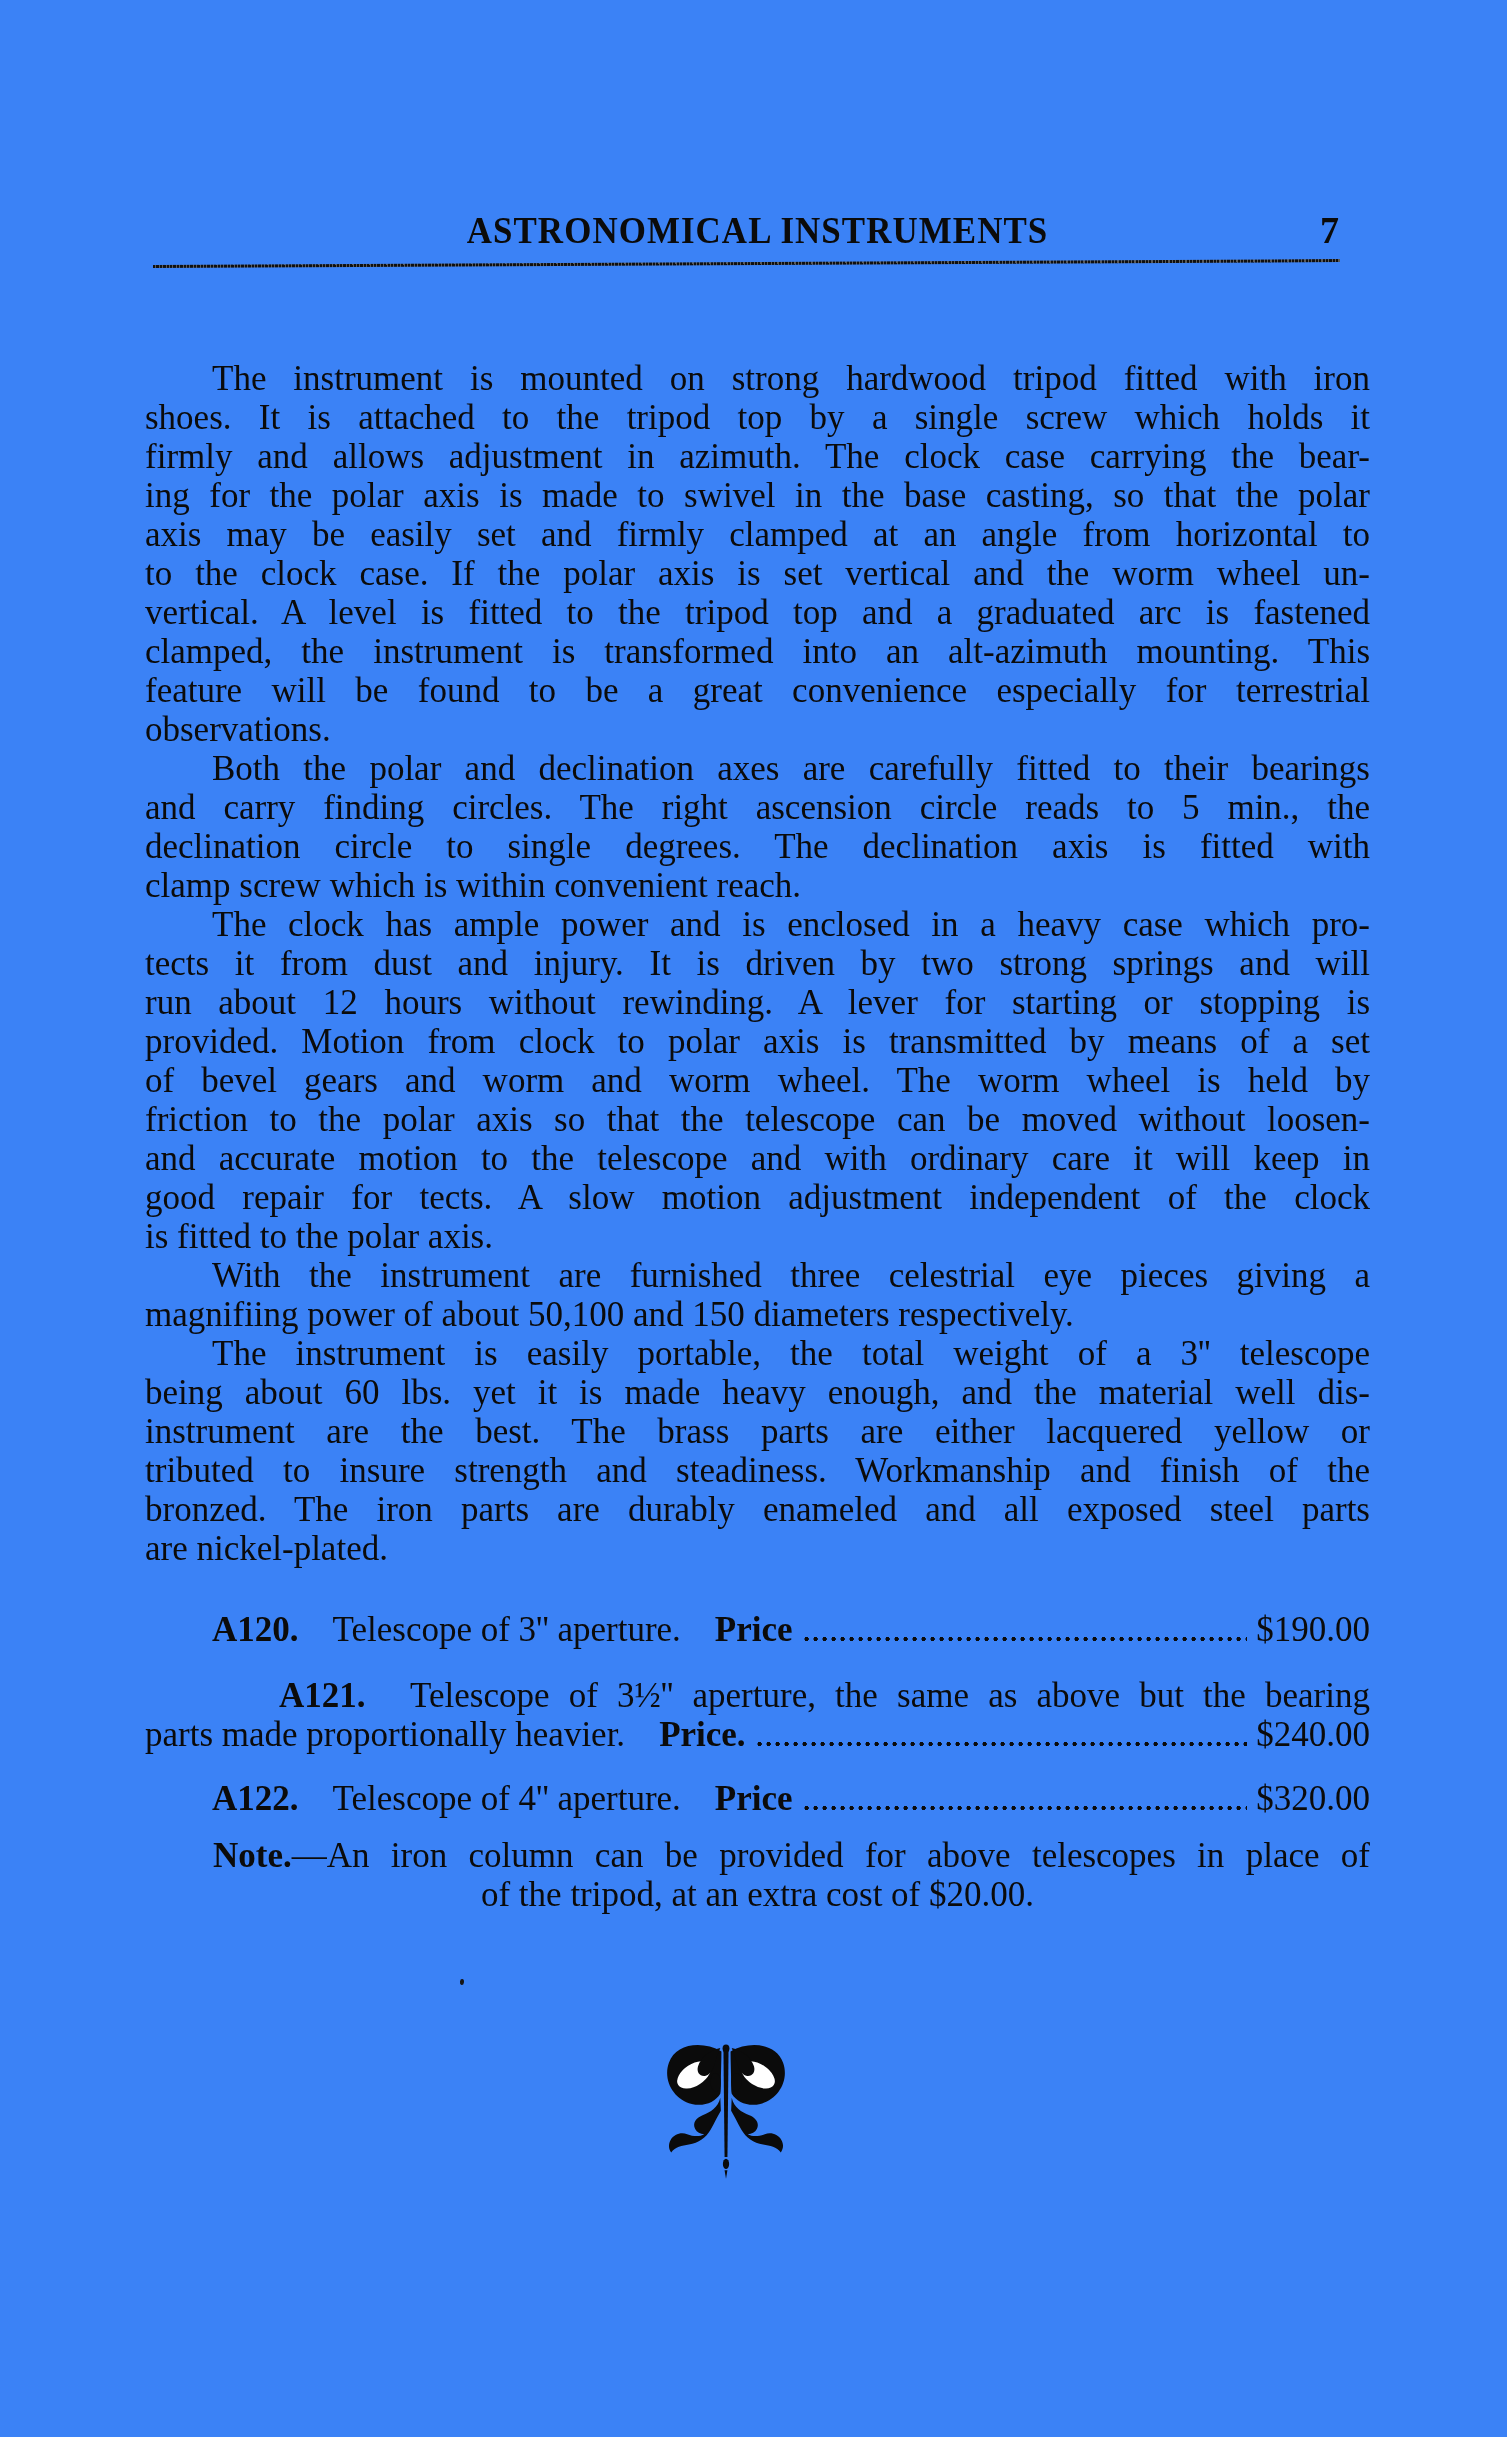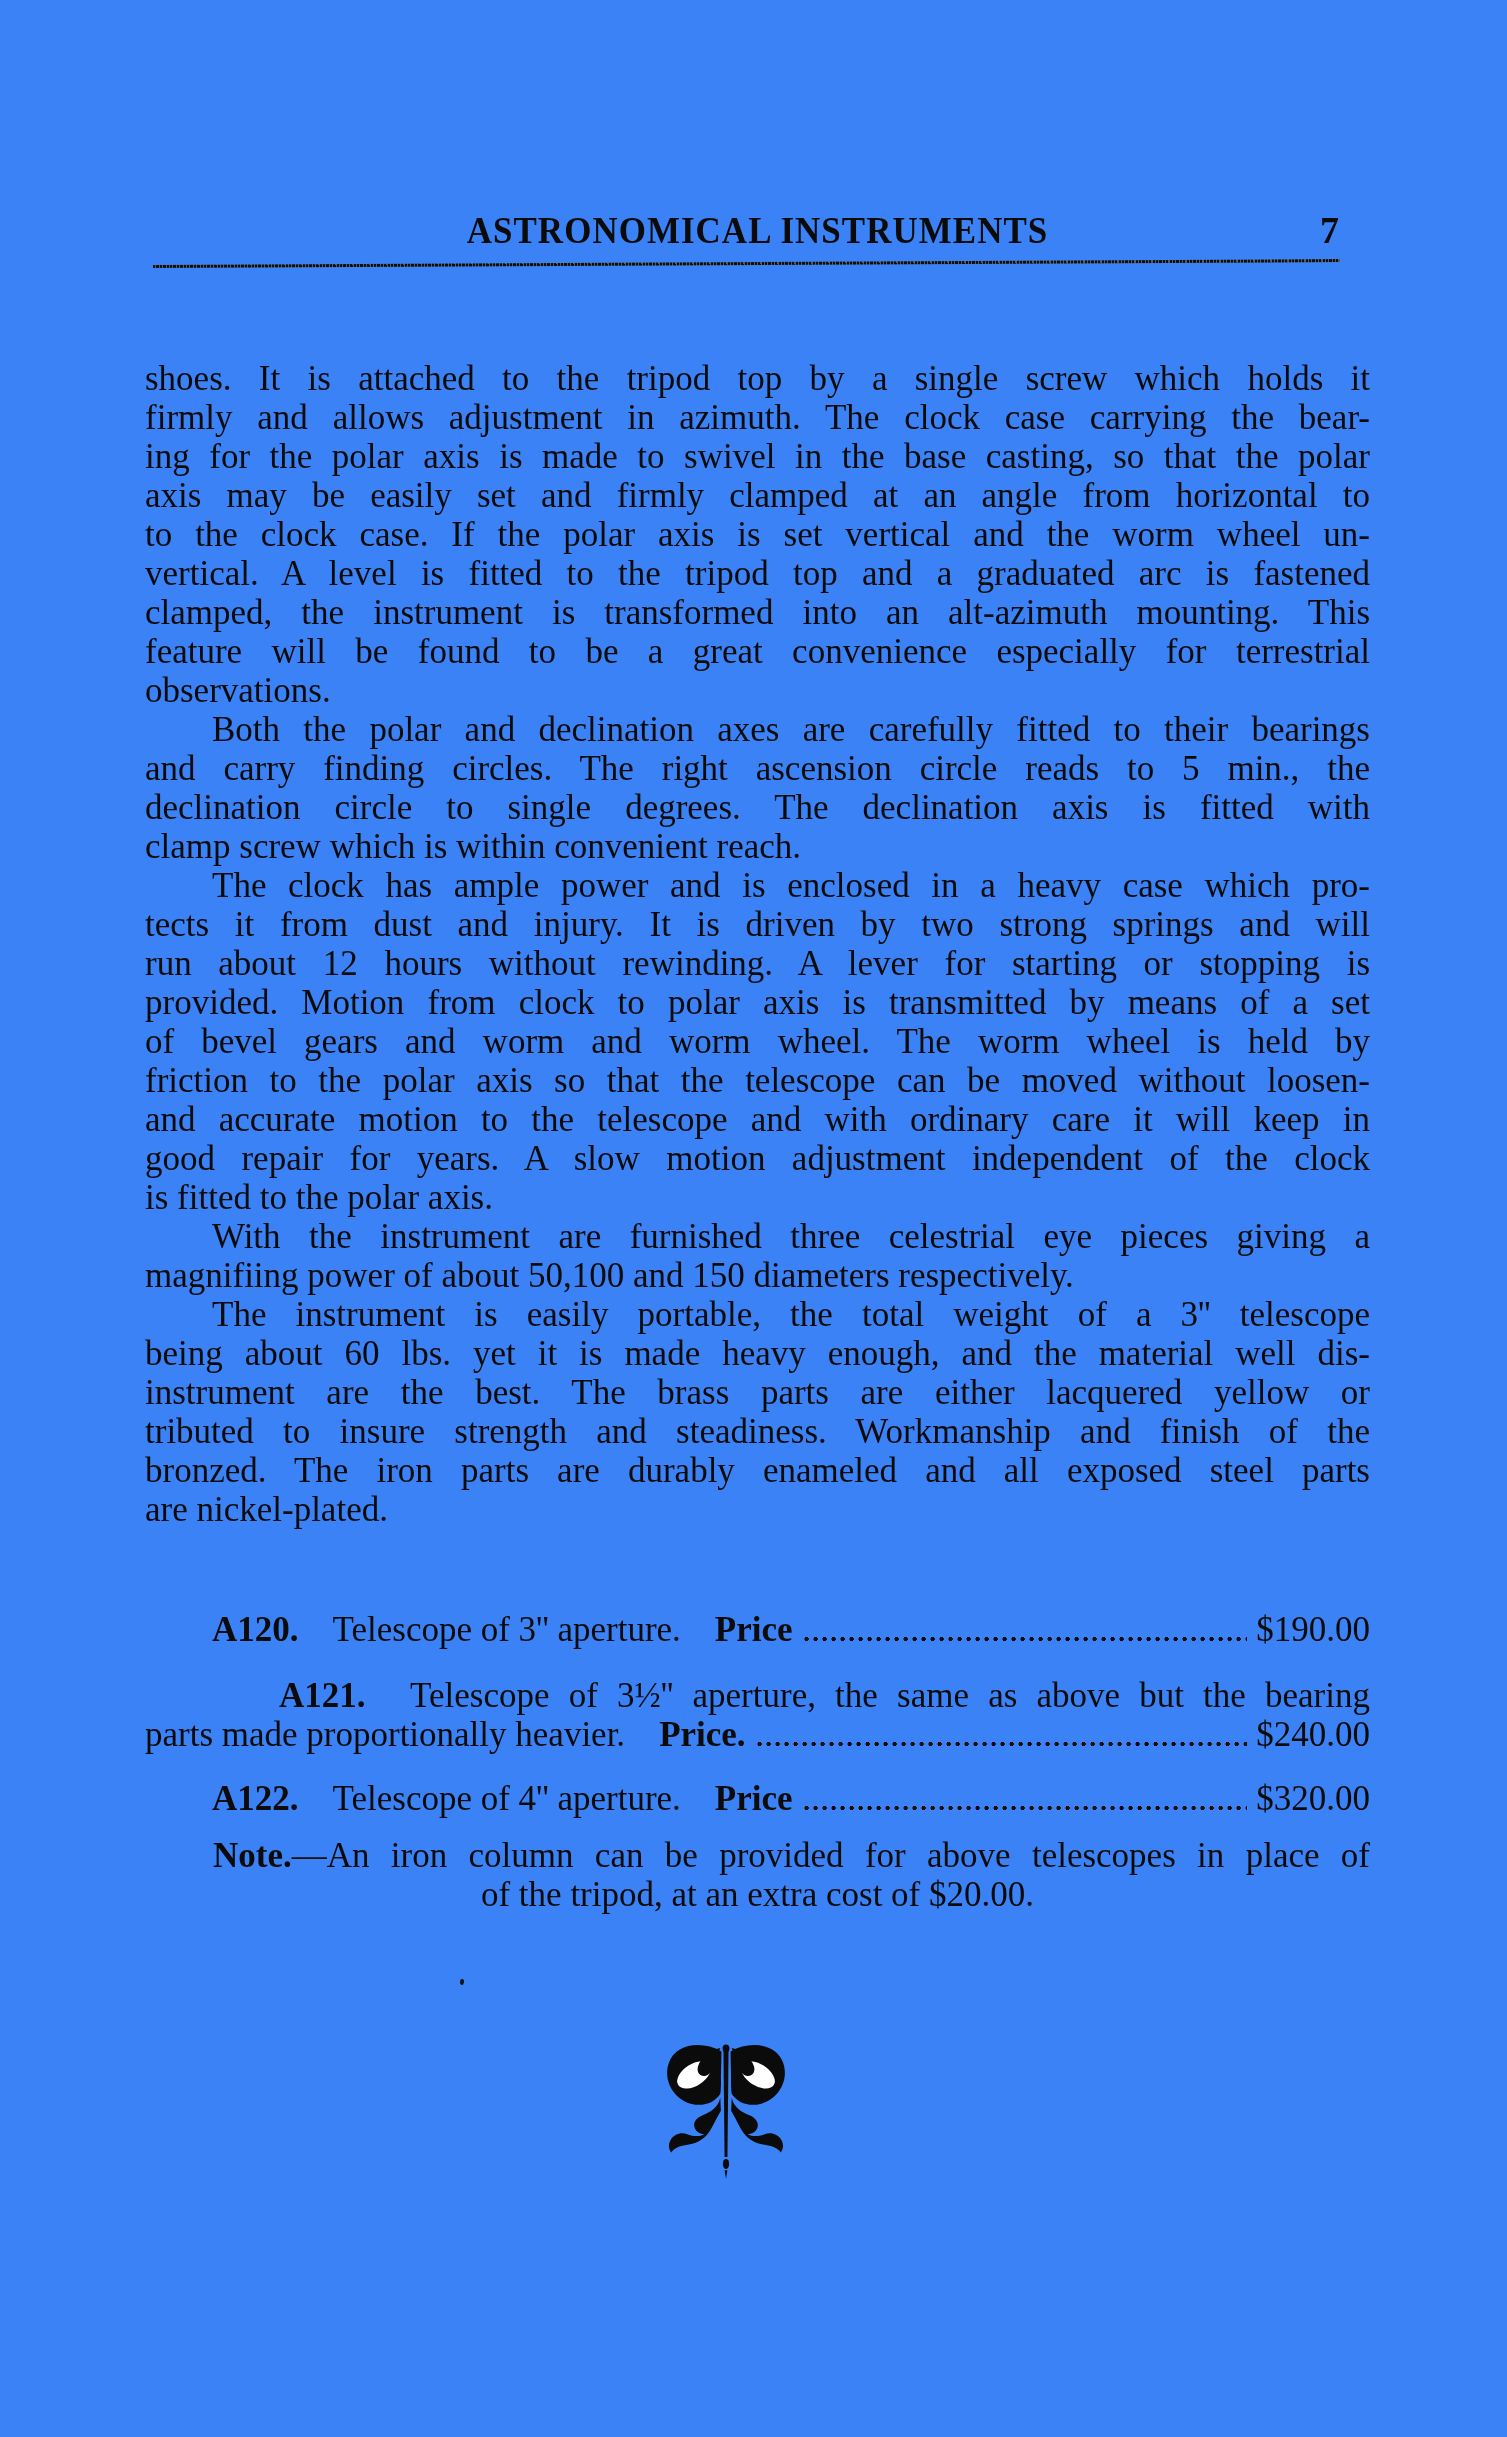--- a/index.html
+++ b/index.html
@@ -76,20 +76,21 @@
 <body>
 
 <div class="sheet">
 
   <div class="page-header-title">ASTRONOMICAL INSTRUMENTS</div>
   <div class="page-number">7</div>
   <div class="rule"></div>
 
   <div class="body-text">
     <div class="para">
+        <div class="tline stretch indent">The instrument is mounted on strong hardwood tripod fitted with iron</div>
         <div class="tline stretch">shoes. It is attached to the tripod top by a single screw which holds it</div>
         <div class="tline stretch">firmly and allows adjustment in azimuth. The clock case carrying the bear-</div>
         <div class="tline stretch">ing for the polar axis is made to swivel in the base casting, so that the polar</div>
         <div class="tline stretch">axis may be easily set and firmly clamped at an angle from horizontal to</div>
         <div class="tline stretch">to the clock case. If the polar axis is set vertical and the worm wheel un-</div>
         <div class="tline stretch">vertical. A level is fitted to the tripod top and a graduated arc is fastened</div>
         <div class="tline stretch">clamped, the instrument is transformed into an alt-azimuth mounting. This</div>
         <div class="tline stretch">feature will be found to be a great convenience especially for terrestrial</div>
         <div class="tline">observations.</div>
       </div>
@@ -100,21 +101,21 @@
         <div class="tline">clamp screw which is within convenient reach.</div>
       </div>
     <div class="para">
         <div class="tline stretch indent">The clock has ample power and is enclosed in a heavy case which pro-</div>
         <div class="tline stretch">tects it from dust and injury. It is driven by two strong springs and will</div>
         <div class="tline stretch">run about 12 hours without rewinding. A lever for starting or stopping is</div>
         <div class="tline stretch">provided. Motion from clock to polar axis is transmitted by means of a set</div>
         <div class="tline stretch">of bevel gears and worm and worm wheel. The worm wheel is held by</div>
         <div class="tline stretch">friction to the polar axis so that the telescope can be moved without loosen-</div>
         <div class="tline stretch">and accurate motion to the telescope and with ordinary care it will keep in</div>
-        <div class="tline stretch">good repair for years. A slow motion adjustment independent of the clock</div>
+        <div class="tline stretch">good repair for tects. A slow motion adjustment independent of the clock</div>
         <div class="tline">is fitted to the polar axis.</div>
       </div>
     <div class="para">
         <div class="tline stretch indent">With the instrument are furnished three celestrial eye pieces giving a</div>
         <div class="tline">magnifiing power of about 50,100 and 150 diameters respectively.</div>
       </div>
     <div class="para">
         <div class="tline stretch indent">The instrument is easily portable, the total weight of a 3'' telescope</div>
         <div class="tline stretch">being about 60 lbs. yet it is made heavy enough, and the material well dis-</div>
         <div class="tline stretch">instrument are the best. The brass parts are either lacquered yellow or</div>

